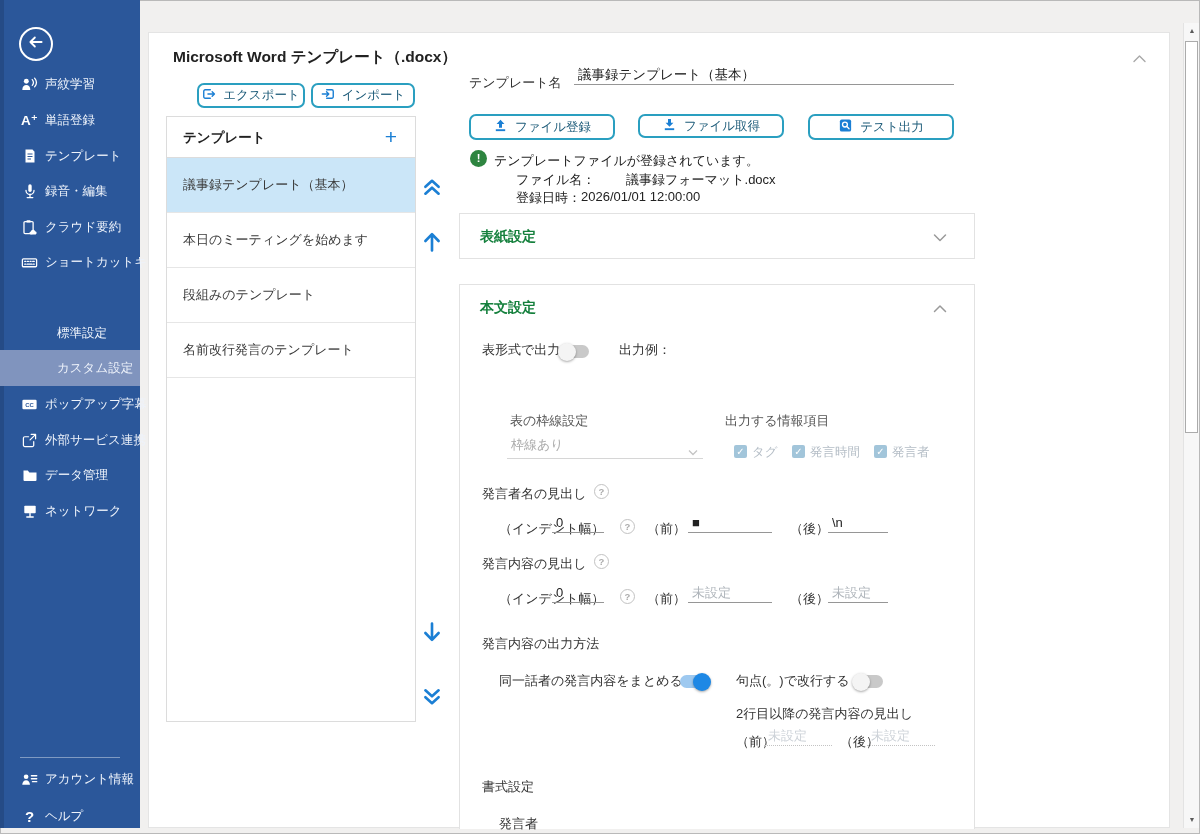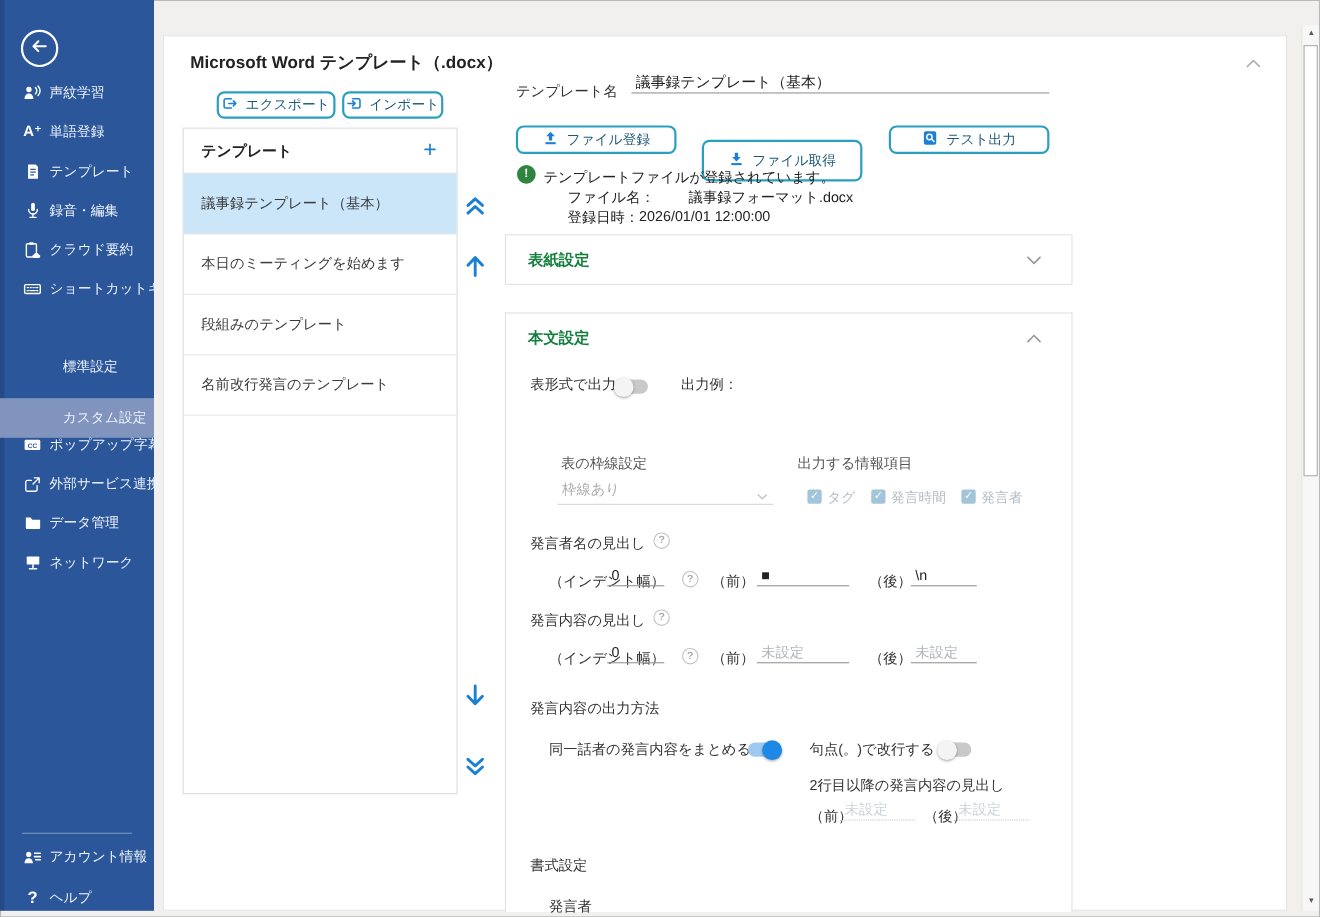--- a/index.html
+++ b/index.html
@@ -20,21 +20,21 @@
              box-shadow:inset 4px 0 0 rgba(0,0,0,0.13); }
   .back-circle { position:absolute; left:19px; top:27px; width:34px; height:34px; border:2px solid #fff;
                  border-radius:50%; display:flex; align-items:center; justify-content:center; }
   .nav-item { position:absolute; left:0; width:140px; height:36px; display:flex; align-items:center;
               color:#eef3fb; font-size:12.5px; }
   .nav-item .nav-icon { width:17px; height:17px; margin-left:21px; margin-right:7px; display:flex;
                         align-items:center; justify-content:center; flex:none; }
   .nav-item .nav-label { white-space:nowrap; letter-spacing:0; }
   .nav-sub { position:absolute; left:0; width:140px; height:36px; line-height:36px; color:#eef3fb;
              font-size:12.5px; padding-left:57px; white-space:nowrap; }
-  .nav-sub.selected { background:#8094be;margin-top:12px; }
+  .nav-sub.selected { background:#8094be; }
   .icon-text { color:#fff; font-weight:bold; font-size:13.5px; }
   .side-divider { position:absolute; left:20px; top:757px; width:100px; height:0;
                   border-top:1px solid rgba(255,255,255,0.4); }
 
   
   .panel { position:absolute; left:148px; top:32px; width:1022px; height:796px; background:#fff;
            border:1px solid #e4e4e4; }
   .page-title { position:absolute; left:24px; top:14px; font-size:15.5px; font-weight:bold; color:#222; }
 
   .teal-btn { position:absolute; height:25px; border:2px solid #2a9fc0; border-radius:7px; background:#fff;
@@ -239,21 +239,21 @@
 
     <div class="teal-btn" style="left:48px;top:50px;width:108px;">
       <span>
         <svg width="14" height="14" viewBox="0 0 16 16">
             <path d="M9.5 3.2H3.6A1.6 1.6 0 0 0 2 4.8v6.4a1.6 1.6 0 0 0 1.6 1.6h5.9" stroke="#1b7fd4" stroke-width="1.6" fill="none" stroke-linecap="round"></path>
             <path d="M6.8 8h7.2M11.6 5.4 14.2 8l-2.6 2.6" stroke="#1b7fd4" stroke-width="1.6" fill="none" stroke-linecap="round" stroke-linejoin="round"></path>
           </svg>
       </span>
       <span>エクスポート</span>
     </div>
-    <div class="teal-btn" style="left:162px;top:50px;width:92px;">
+    <div class="teal-btn" style="left:162px;top:50px;width:104px;">
       <span>
         <svg width="14" height="14" viewBox="0 0 16 16">
             <path d="M6.5 3.2h5.9A1.6 1.6 0 0 1 14 4.8v6.4a1.6 1.6 0 0 1-1.6 1.6H6.5" stroke="#1b7fd4" stroke-width="1.6" fill="none" stroke-linecap="round"></path>
             <path d="M1.5 8h7.2M6.3 5.4 8.9 8l-2.6 2.6" stroke="#1b7fd4" stroke-width="1.6" fill="none" stroke-linecap="round" stroke-linejoin="round"></path>
           </svg>
       </span>
       <span>インポート</span>
     </div>
 
     <div class="tpl-list">
@@ -301,21 +301,21 @@
 
     <div class="teal-btn" style="left:320px;top:81px;width:146px;height:26px;">
       <span>
         <svg width="15" height="15" viewBox="0 0 16 16">
             <path d="M8 1.8 12.2 6.3H9.6v4H6.4v-4H3.8z" fill="#1b7fd4"></path>
             <rect x="3" y="12" width="10" height="2" fill="#1b7fd4"></rect>
           </svg>
       </span>
       <span>ファイル登録</span>
     </div>
-    <div class="teal-btn" style="left:489px;top:81px;width:146px;height:38px;margin-top:13px;">
+    <div class="teal-btn" style="left:489px;top:81px;width:146px;height:24px;">
       <span>
         <svg width="15" height="15" viewBox="0 0 16 16">
             <path d="M8 10.5 3.8 6h2.6V2h3.2v4h2.6z" fill="#1b7fd4"></path>
             <rect x="3" y="12" width="10" height="2" fill="#1b7fd4"></rect>
           </svg>
       </span>
       <span>ファイル取得</span>
     </div>
     <div class="teal-btn" style="left:659px;top:81px;width:146px;height:26px;">
       <span>

